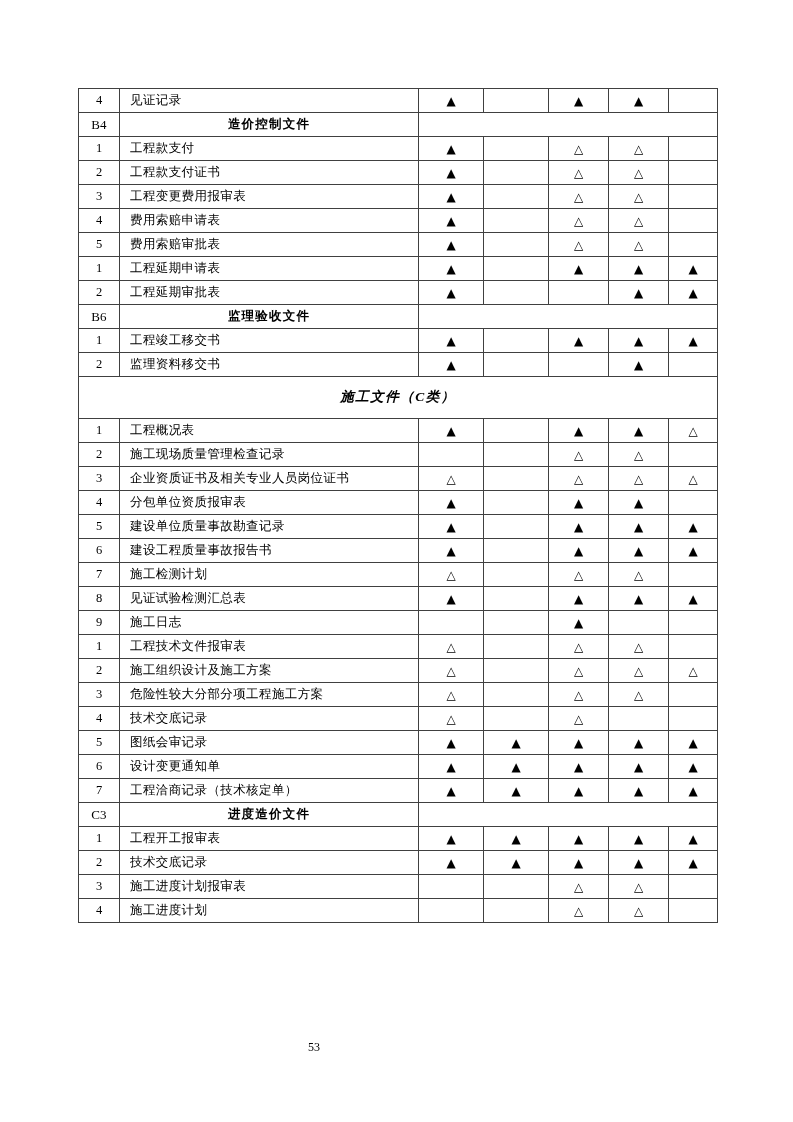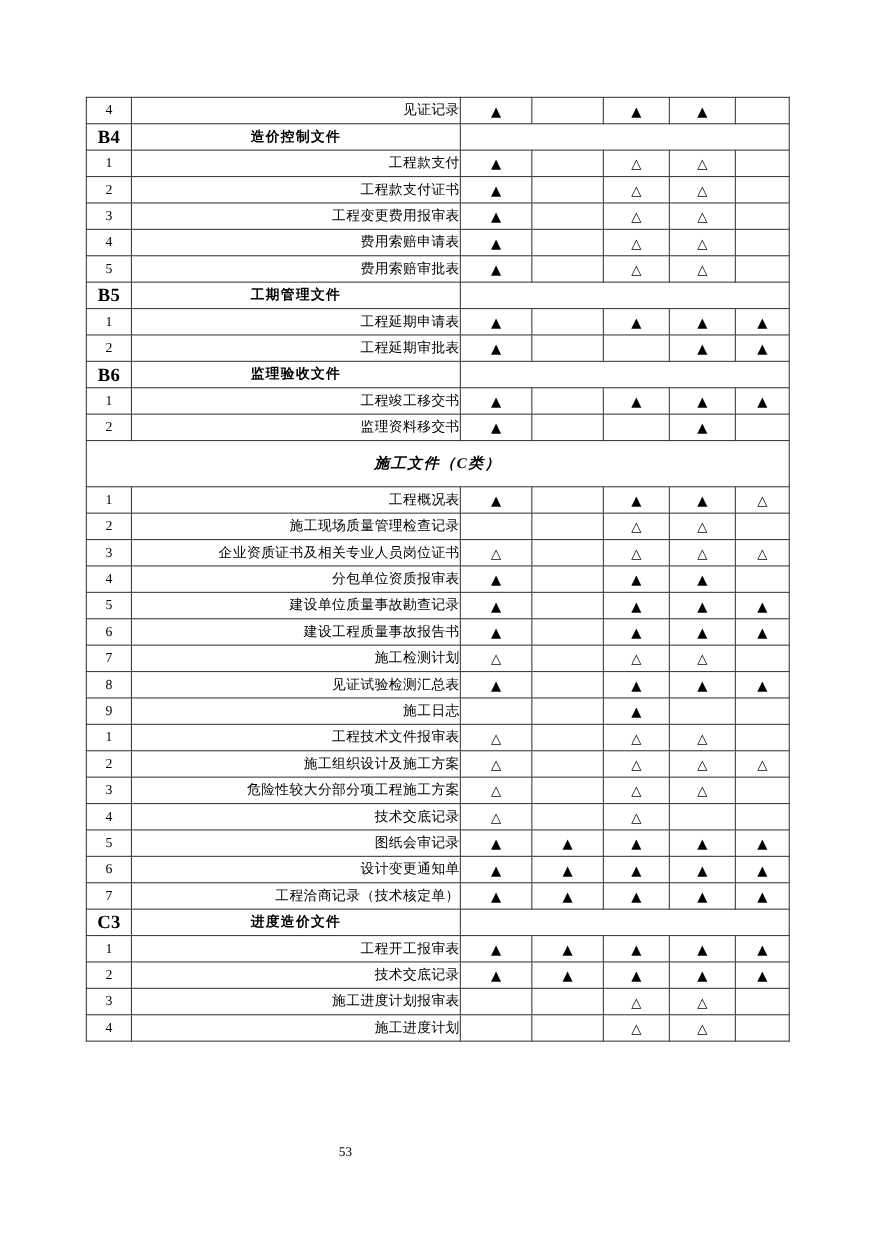--- a/index.html
+++ b/index.html
@@ -51,26 +51,26 @@
   col.c-m2    { width: 65px; }
   col.c-m3    { width: 60px; }
   col.c-m4    { width: 60px; }
   col.c-m5    { width: 49px; }
 
   td.no {
     text-align: center;
     font-size: 12.5px;
   }
   td.no.code {
-    font-weight: bold;
-    font-size: 17px;
+    font-weight: normal;
+    font-size: 13px;
     letter-spacing: 0.2px;
   }
   td.name {
-    text-align: right;
+    text-align: left;
     padding-left: 10px;
     letter-spacing: 0.4px;
   }
   td.sect-name {
     text-align: center;
     font-weight: bold;
     letter-spacing: 1.2px;
     padding-left: 0;
     margin-top: 44px;
   }
@@ -177,25 +177,20 @@
         <tr>
           <td class="no">5</td>
           <td class="name">费用索赔审批表</td>
           <td class="mark"><span class="mark-glyph">▲</span></td>
           <td class="mark"><span class="mark-glyph"></span></td>
           <td class="mark"><span class="mark-glyph">△</span></td>
           <td class="mark"><span class="mark-glyph">△</span></td>
           <td class="mark"><span class="mark-glyph"></span></td>
         </tr>
         <tr>
-          <td class="no code">B5</td>
-          <td class="name sect-name">工期管理文件</td>
-          <td colspan="5" class="blank-span"></td>
-        </tr>
-        <tr>
           <td class="no">1</td>
           <td class="name">工程延期申请表</td>
           <td class="mark"><span class="mark-glyph">▲</span></td>
           <td class="mark"><span class="mark-glyph"></span></td>
           <td class="mark"><span class="mark-glyph">▲</span></td>
           <td class="mark"><span class="mark-glyph">▲</span></td>
           <td class="mark"><span class="mark-glyph">▲</span></td>
         </tr>
         <tr>
           <td class="no">2</td>

